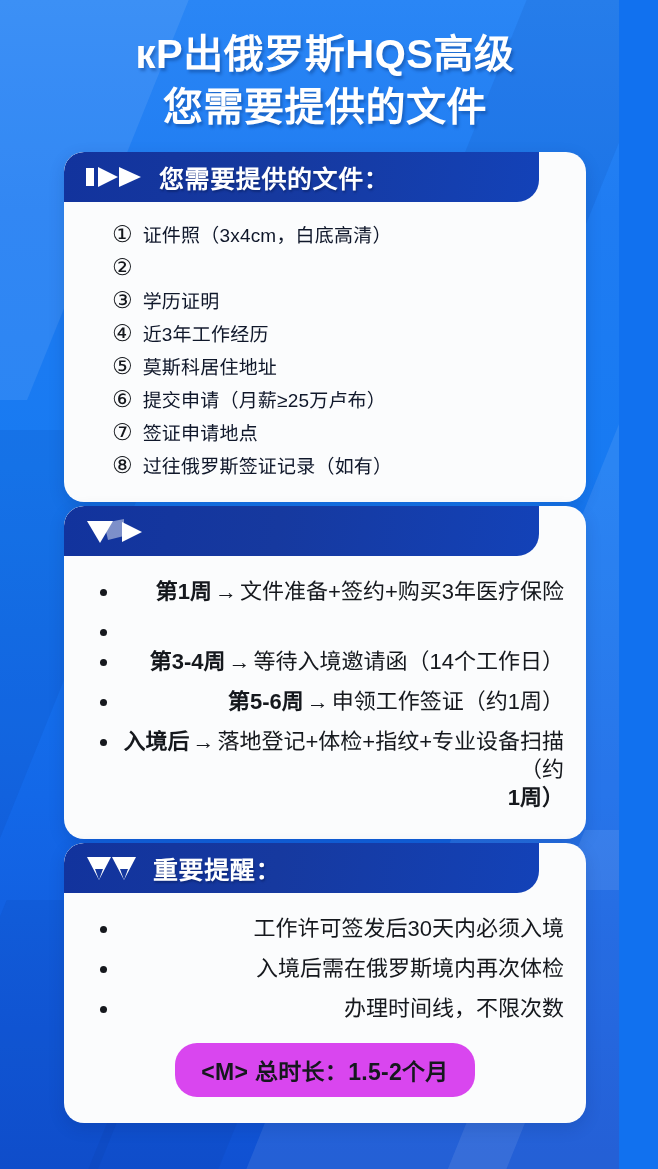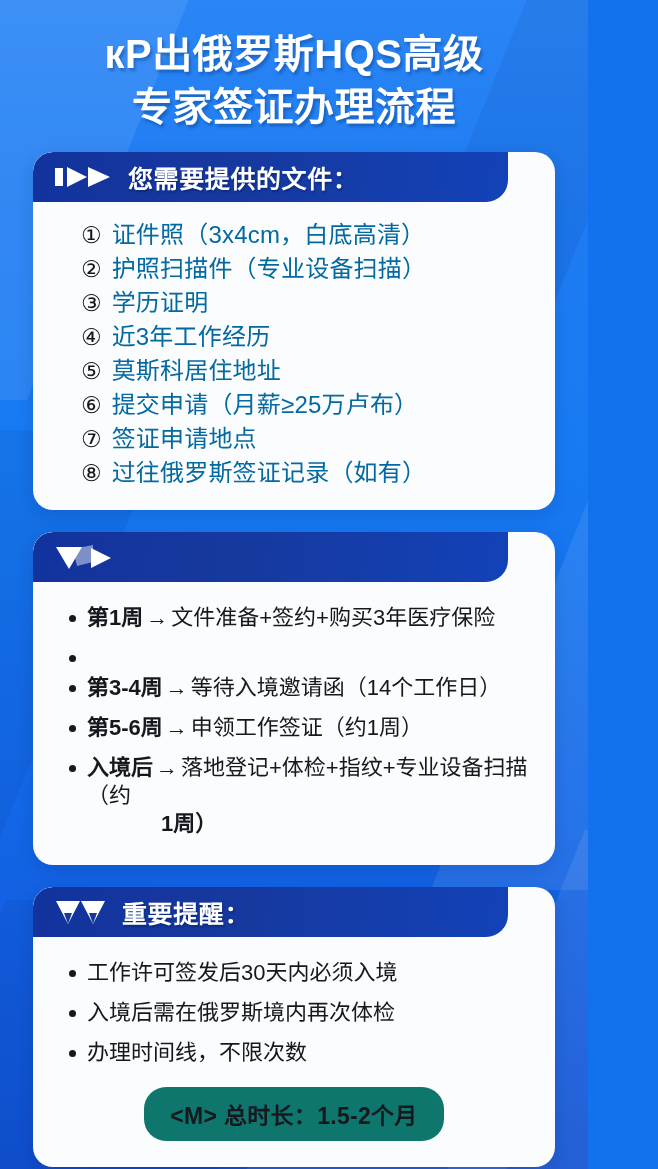--- a/index.html
+++ b/index.html
@@ -20,20 +20,21 @@
     width: 588px;
     height: 1169px;
     overflow: hidden;
     background: linear-gradient(180deg,
         #2a86f5 0%,
         #1f7cf2 18%,
         #177af2 40%,
         #1368e8 68%,
         #1159db 88%,
         #1051d2 100%);
+    padding-left: 31px;
   }
 
   
   .streak {
     position: absolute;
     pointer-events: none;
     background: rgba(255,255,255,0.085);
     transform: skewX(-22deg);
   }
   .streak.dark {
@@ -62,21 +63,21 @@
     line-height: 1.32;
     letter-spacing: 0.5px;
     text-shadow: 2px 3px 3px rgba(4,36,96,0.33);
     white-space: nowrap;
   }
 
   
   .card {
     position: relative;
     z-index: 3;
-    margin: 0 33px 22px 33px;
+    margin: 0 33px 4px 33px;
     background: #fbfcfd;
     border-radius: 20px;
     box-shadow: 0 5px 16px rgba(3,32,86,0.16);
     overflow: hidden;
   }
   .card-header {
     position: relative;
     display: flex;
     align-items: center;
     gap: 15px;
@@ -106,24 +107,24 @@
     display: flex;
     align-items: baseline;
     gap: 10px;
     font-size: 23px;
     line-height: 1.0;
     color: #15181d;
     padding: 5px 0;
     white-space: nowrap;
   }
   .doc-num { font-size: 23px; color: #15181d; flex: 0 0 auto; }
-  .doc-text { font-size: 24px; color: #0369a1; letter-spacing: 0.2px; }
-
-  
-  .bullet-list { list-style: none; margin: 0; padding: 0 0 0 14px; }
+  .doc-text { font-size: 19px; color: #0f172a; letter-spacing: 0.2px; }
+
+  
+  .bullet-list { list-style: none; margin: 0; padding: 0 0 0 14px; text-align: right; }
   .bullet-item {
     position: relative;
     display: flex;
     align-items: flex-start;
     gap: 11px;
     padding: 6px 0;
     font-size: 22px;
     line-height: 1.28;
     color: #15181d;
   }
@@ -143,21 +144,21 @@
   .wrap-item .bullet-text { padding-left: 0; }
   .wrap-cont { display: block; padding-left: 74px; font-weight: bold; }
 
   
   .badge-row {
     display: flex;
     justify-content: center;
     padding: 14px 0 6px 0;
   }
   .badge {
-    background: #0f766e;
+    background: #d946ef;
     border-radius: 22px;
     padding: 10px 26px;
     font-size: 23px;
     font-weight: 700;
     color: #15181d;
     letter-spacing: 0.3px;
     white-space: nowrap;
   }
 </style>
 </head>
@@ -169,21 +170,21 @@
   <div class="streak dark s2"></div>
   <div class="streak s3"></div>
   <div class="streak dark s4"></div>
   <div class="streak s5"></div>
   <div class="streak dark s6"></div>
   <div class="streak s7"></div>
   <div class="streak dark s8"></div>
 
   <div class="title-block">
     <div class="title-line">кР出俄罗斯HQS高级</div>
-    <div class="title-line">专家签证办理流程</div>
+    <div class="title-line">您需要提供的文件</div>
   </div>
 
   <div class="card">
     <div class="card-header">
       <span class="hdr-icon">
         <svg width="58" height="24" viewBox="0 0 58 24">
           <rect x="0" y="3" width="8" height="18" fill="#ffffff"></rect>
           <polygon points="12,2 32,12 12,22" fill="#ffffff"></polygon>
           <polygon points="33,2 55,12 33,22" fill="#ffffff"></polygon>
         </svg>
@@ -191,21 +192,20 @@
       <span class="card-header-title">您需要提供的文件：</span>
     </div>
     <div class="card-body">
       <ul class="doc-list">
         <li class="doc-item">
           <span class="doc-num">①</span>
           <span class="doc-text">证件照（3x4cm，白底高清）</span>
         </li>
         <li class="doc-item">
           <span class="doc-num">②</span>
-          <span class="doc-text">护照扫描件（专业设备扫描）</span>
         </li>
         <li class="doc-item">
           <span class="doc-num">③</span>
           <span class="doc-text">学历证明</span>
         </li>
         <li class="doc-item">
           <span class="doc-num">④</span>
           <span class="doc-text">近3年工作经历</span>
         </li>
         <li class="doc-item">

